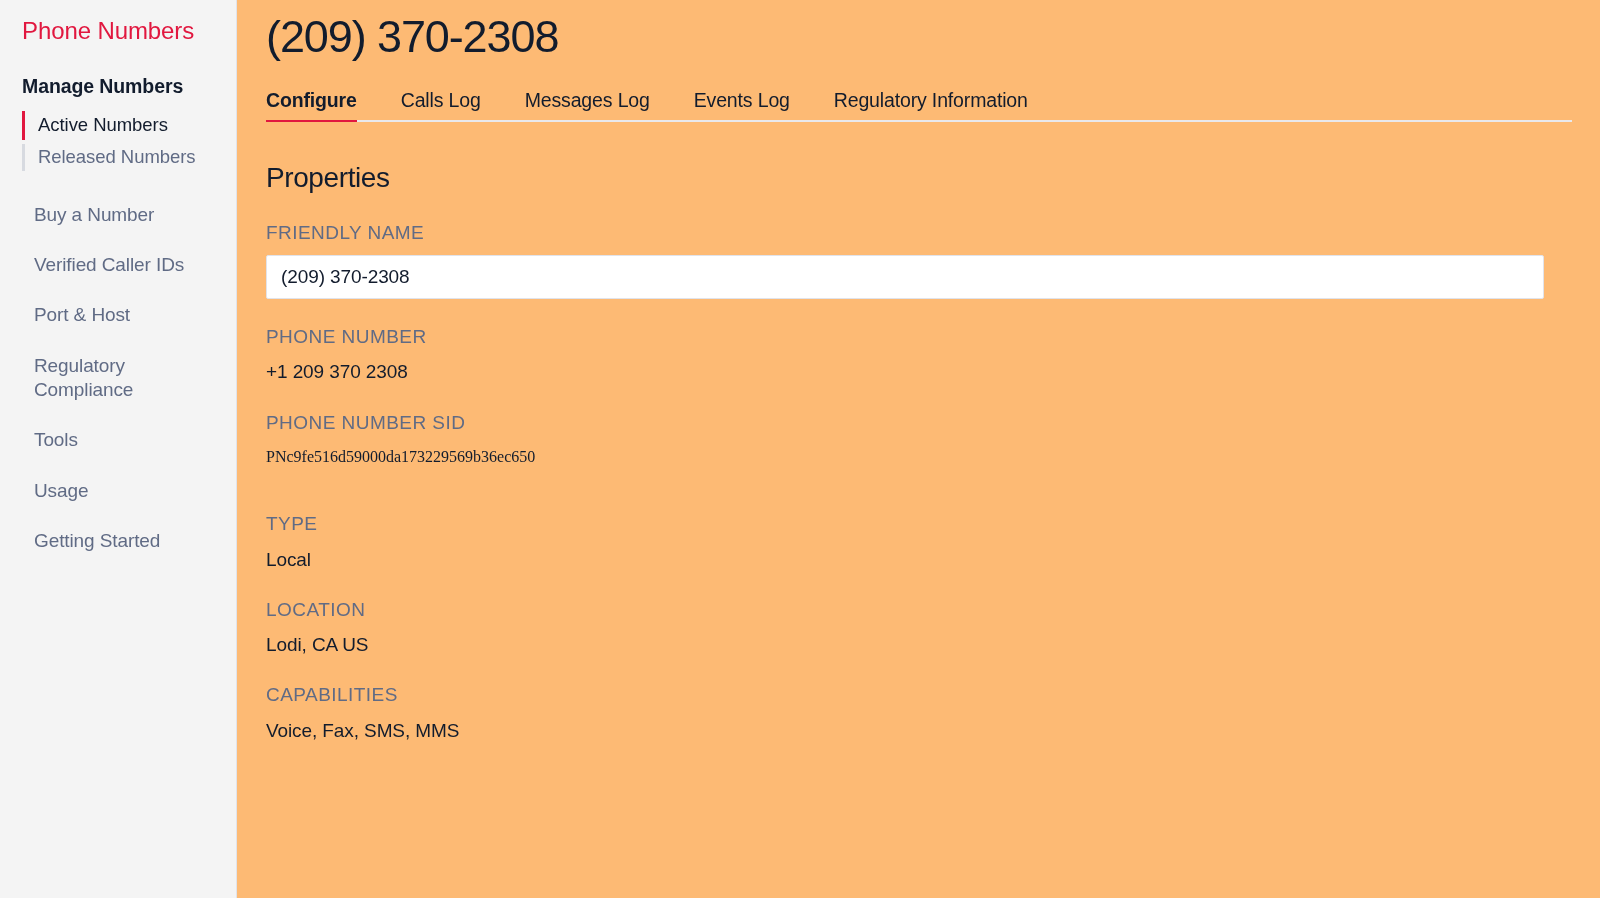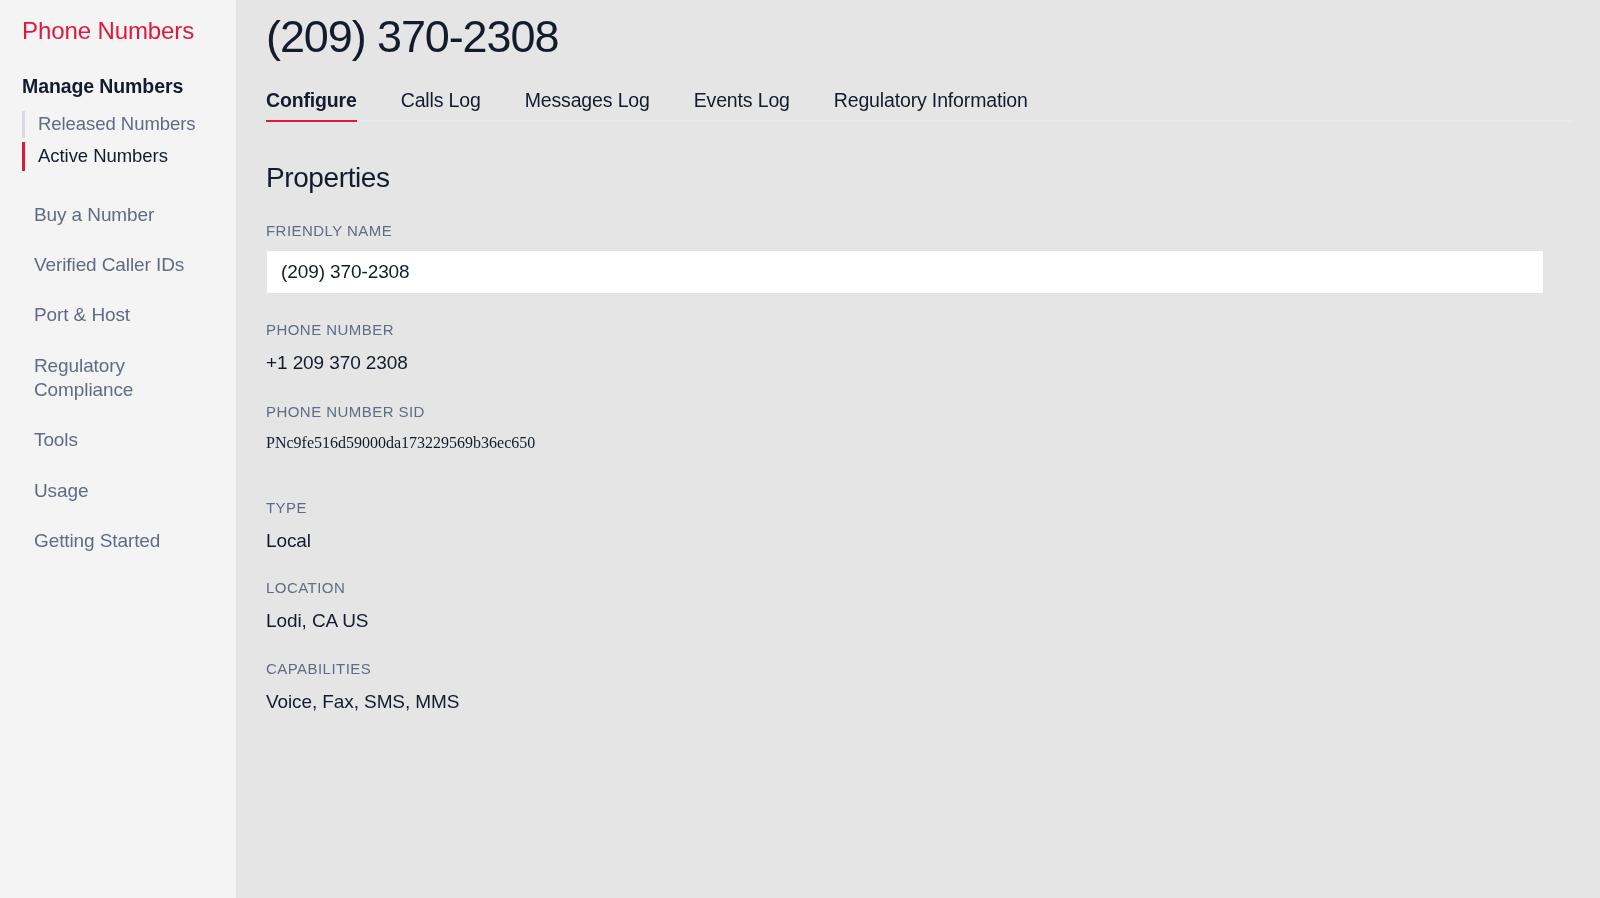--- a/index.html
+++ b/index.html
@@ -92,21 +92,21 @@
     margin-bottom: 26px;
     letter-spacing: -0.1px;
     max-width: 190px;
   }
   .sidebar-link:last-child { margin-bottom: 0; }
 
   
   .main {
     flex: 1 1 auto;
     height: 898px;
-    background: #e5e5e5;
+    background: #fdba74;
     padding: 0 28px 0 29px;
     position: relative;
     overflow: hidden;
   }
   .page-title {
     font-size: 45px;
     font-weight: 400;
     color: #121c2d;
     letter-spacing: -1.1px;
     margin: 9px 0 0 0;
@@ -148,21 +148,21 @@
   .section-title {
     font-size: 28px;
     font-weight: 400;
     color: #121c2d;
     letter-spacing: -0.4px;
     margin: 39px 0 0 0;
     line-height: 1.2;
   }
   .field { margin-top: 29px; }
   .field-label {
-    font-size: 15px;
+    font-size: 19px;
     color: #606b85;
     letter-spacing: 0.45px;
     text-transform: uppercase;
     line-height: 1.2;
   }
   .field-value {
     font-size: 19px;
     color: #121c2d;
     margin-top: 12px;
     letter-spacing: -0.1px;
@@ -202,26 +202,26 @@
 <div id="app">
 
   <aside class="sidebar">
 
     <div class="sidebar-title">Phone Numbers</div>
 
     <div class="sidebar-section">
       <div class="sidebar-section-head">Manage Numbers</div>
 
       <div class="subitems">
+        <div class="subitem active">
+          <span>Active Numbers</span>
+        </div>
         <div class="subitem multiline">
           <span>Released Numbers</span>
         </div>
-        <div class="subitem active">
-          <span>Active Numbers</span>
-        </div>
       </div>
     </div>
 
     <nav class="sidebar-links">
       <div class="sidebar-link">
         <span>Buy a Number</span>
       </div>
       <div class="sidebar-link">
         <span>Verified Caller IDs</span>
       </div>

